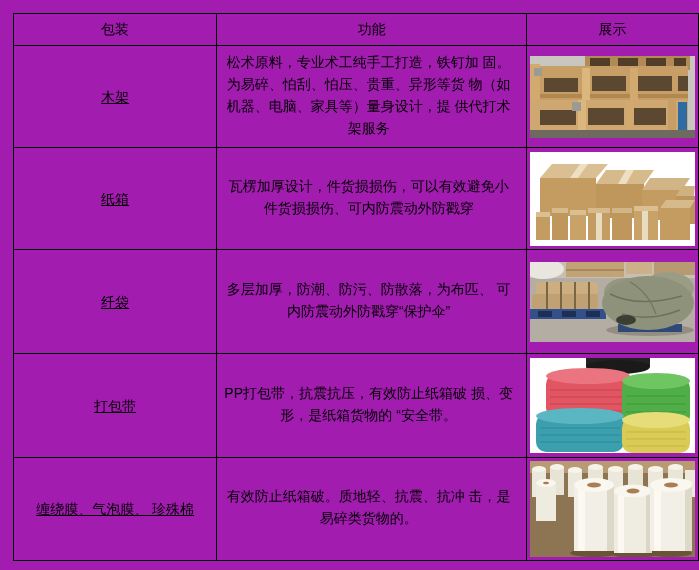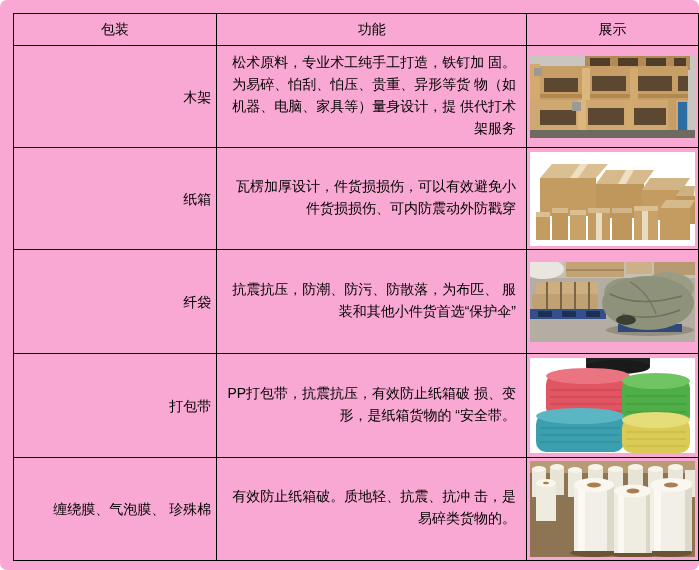--- a/index.html
+++ b/index.html
@@ -1,22 +1,22 @@
 <!DOCTYPE html>
 <html><head>
 <meta charset="utf-8">
 <style>
   html,body{margin:0;padding:0;background:#ffffff;}
   body{width:699px;height:570px;font-family:"Liberation Sans",sans-serif;color:#000;}
-  .page{position:relative;width:699px;height:570px;background:#f9a8d4;overflow:hidden;border-radius:7px;}
+  .page{position:relative;width:699px;height:570px;background:#a21caf;overflow:hidden;}
   table.pack-table{position:absolute;left:13px;top:13px;border-collapse:collapse;table-layout:fixed;}
   .pack-table th,.pack-table td{border:1px solid #000;font-size:14px;font-weight:normal;overflow:hidden;}
   .pack-table th{height:31px;text-align:center;padding:0;}
-  td.c1{width:193px;text-align:right;vertical-align:middle;padding:0 5px;line-height:20px;}
-  td.c2{width:296px;text-align:right;vertical-align:middle;padding:2px 10px 6px 4px;line-height:22px;}
+  td.c1{width:193px;text-align:center;vertical-align:middle;padding:0 5px;line-height:20px;text-decoration:underline;}
+  td.c2{width:296px;text-align:center;vertical-align:middle;padding:2px 10px 6px 4px;line-height:22px;}
   td.c3{width:170px;text-align:center;vertical-align:middle;padding:0;}
   .photo{margin:0 auto;width:165px;}
   .photo svg{display:block;width:100%;height:100%;}
   .ph1{height:82px;} .ph2{height:94px;} .ph3{height:80px;} .ph4{height:95px;} .ph5{height:96px;}
 </style>
 </head>
 <body>
 
 <div class="page">
   <table class="pack-table">
@@ -105,21 +105,21 @@
               <rect x="104" y="54" width="24" height="5" fill="#dabf92"></rect>
               <polygon points="130,56 160,56 165,48 136,48" fill="#d6ba8c"></polygon>
               <rect x="130" y="56" width="30" height="32" fill="#c49b61"></rect>
             </svg>
           </div>
         </td>
       </tr>
 
       <tr style="height:104px">
         <td class="c1">纤袋</td>
-        <td class="c2">抗震抗压，防潮、防污、防散落，为布匹、 服装和其他小件货首选“保护伞”</td>
+        <td class="c2">多层加厚，防潮、防污、防散落，为布匹、 可内防震动外防戳穿“保护伞”</td>
         <td class="c3">
           <div class="photo ph3">
             <svg viewBox="0 0 165 80" preserveAspectRatio="none">
               <rect width="165" height="80" fill="#b3ada3"></rect>
               <rect width="165" height="16" fill="#c6bfb2"></rect>
               <ellipse cx="14" cy="7" rx="20" ry="10" fill="#e8e6df"></ellipse>
               <rect x="36" y="0" width="58" height="15" fill="#c2a376"></rect>
               <rect x="36" y="7" width="58" height="2" fill="#a5895e"></rect>
               <rect x="96" y="0" width="26" height="12" fill="#cbb08a"></rect>
               <rect x="124" y="0" width="41" height="13" fill="#b89a72"></rect>

